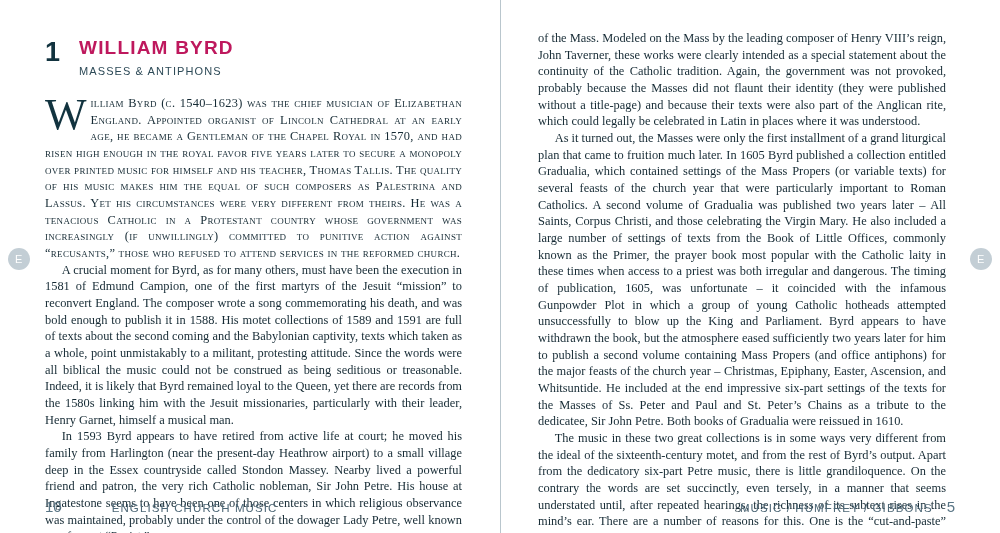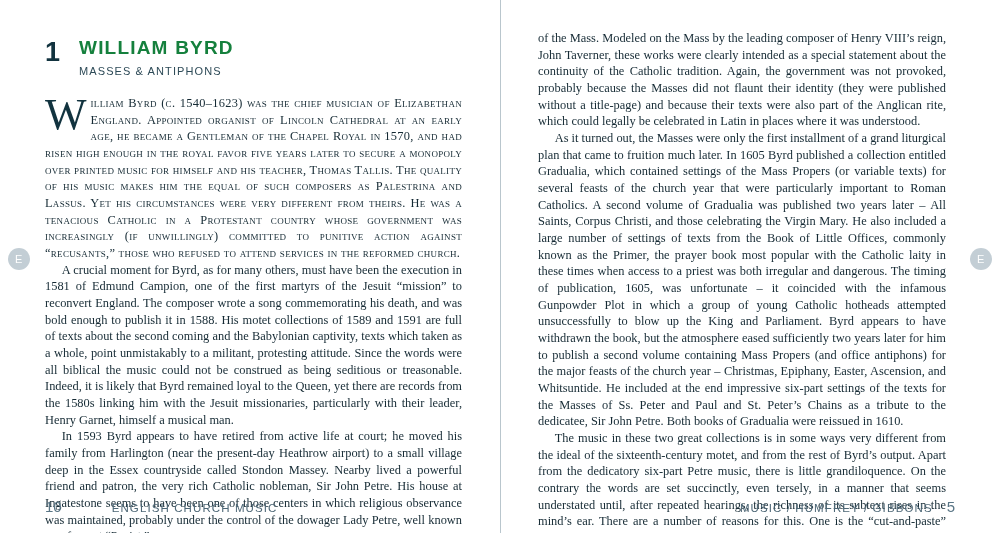--- a/index.html
+++ b/index.html
@@ -79,21 +79,21 @@
   }
   .chapter-titles {
     display: flex;
     flex-direction: column;
   }
   .chapter-title {
     font-family: "Liberation Sans", sans-serif;
     font-size: 19px;
     font-weight: bold;
     letter-spacing: 1.2px;
-    color: #15803d;
+    color: #be185d;
     line-height: 1.1;
   }
   .chapter-subtitle {
     font-family: "Liberation Sans", sans-serif;
     font-size: 11px;
     letter-spacing: 1.1px;
     color: #2d4a57;
     margin-top: 6px;
   }
 

